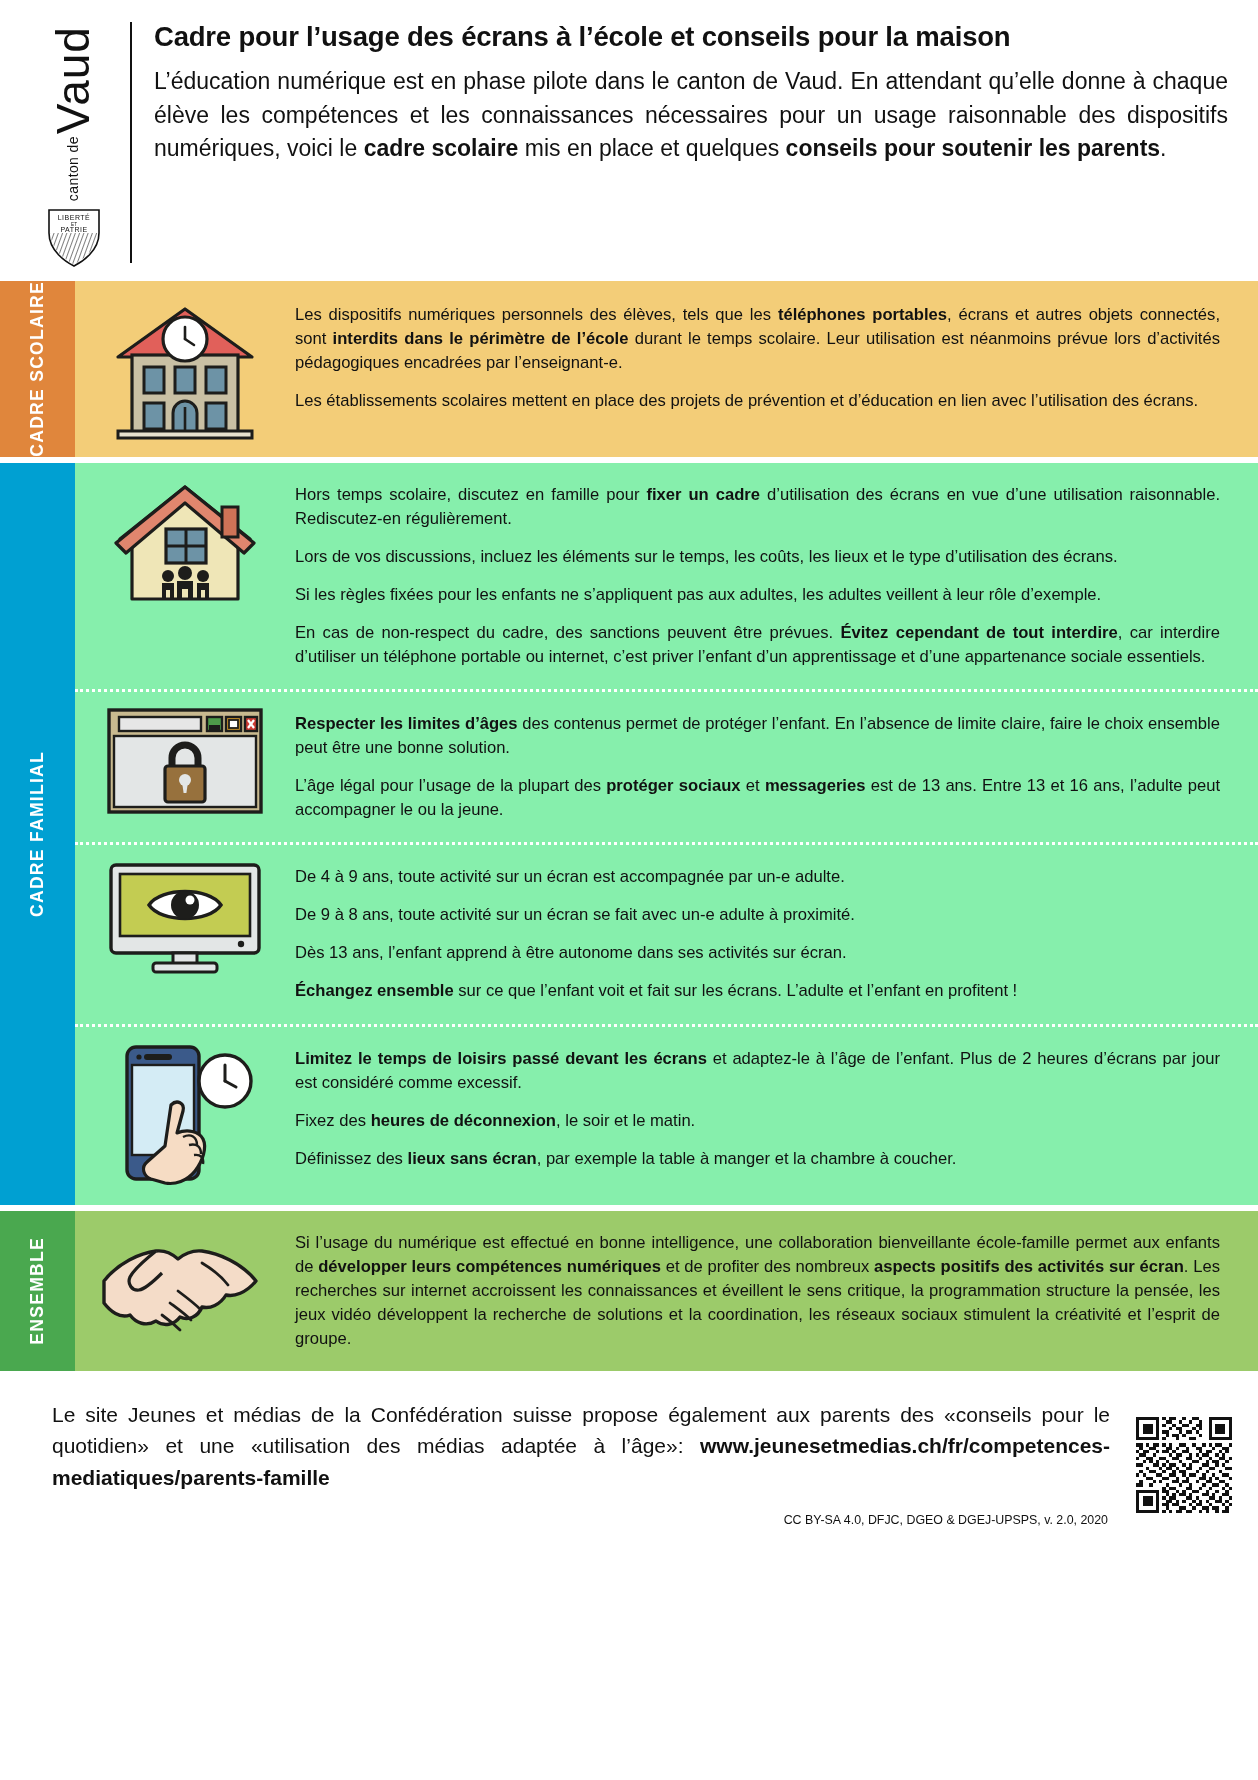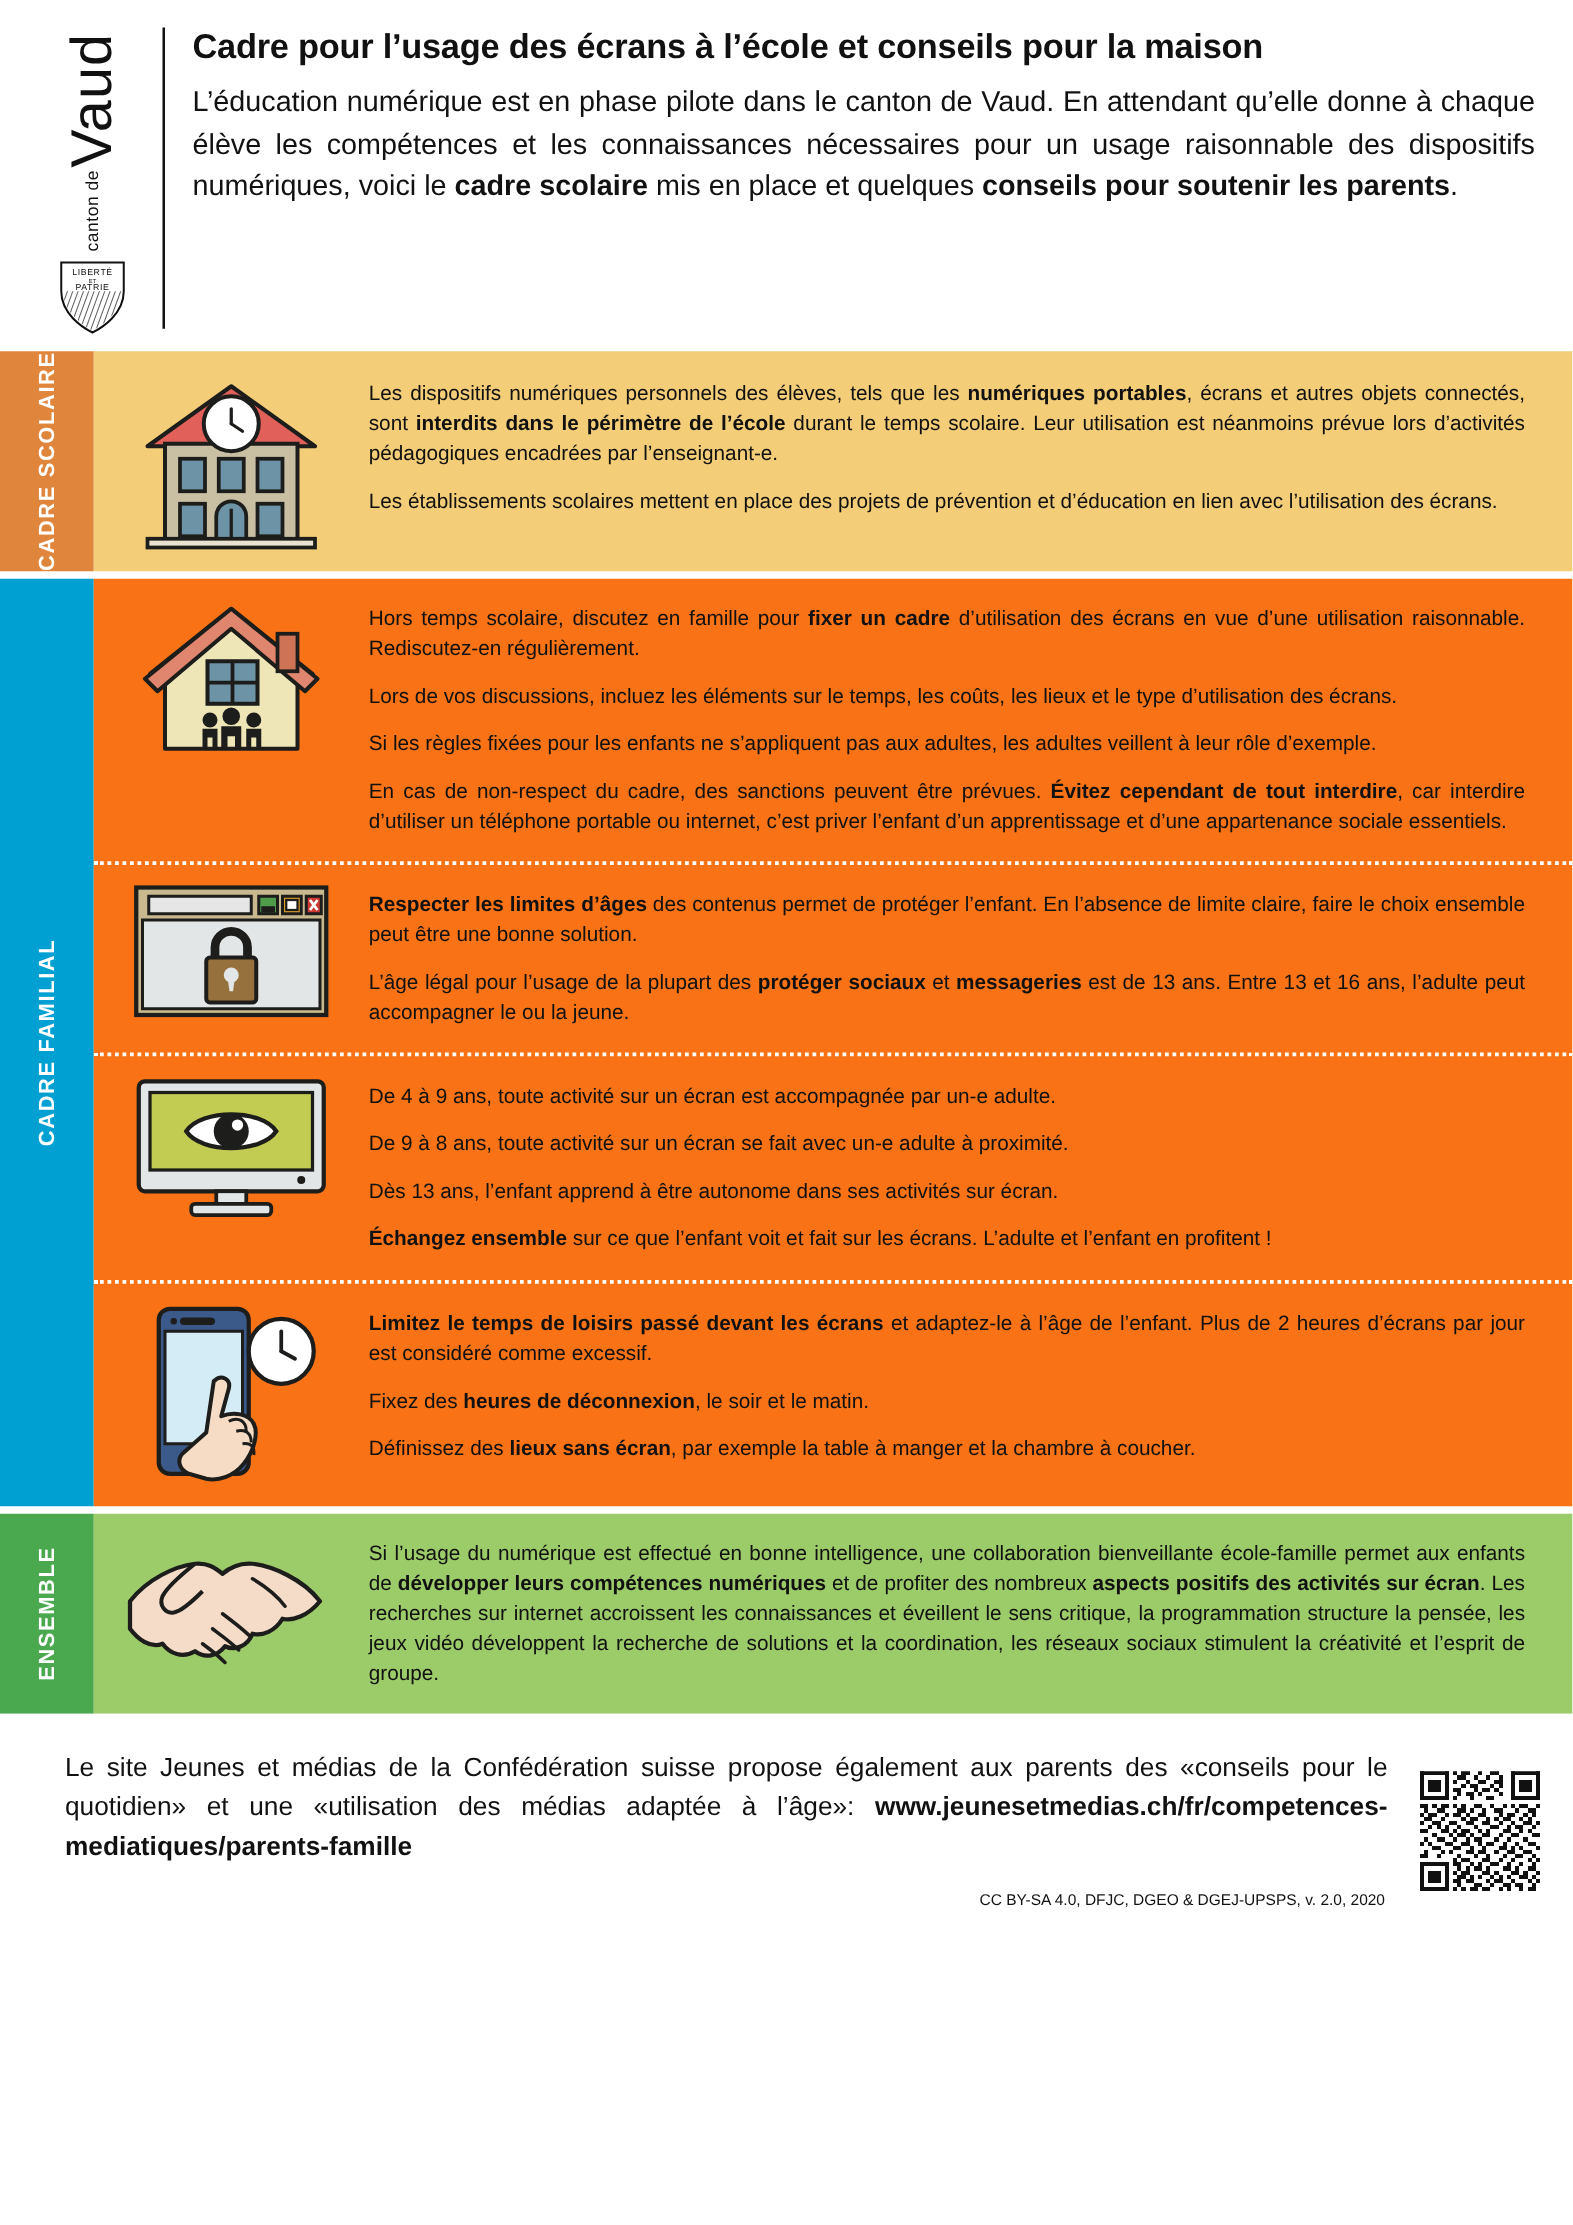--- a/index.html
+++ b/index.html
@@ -127,31 +127,31 @@
     <rect x="65" y="70" width="20" height="26" fill="#6d93a6" stroke="#1d1d1b" stroke-width="3"></rect>
     <rect x="96" y="70" width="20" height="26" fill="#6d93a6" stroke="#1d1d1b" stroke-width="3"></rect>
     <rect x="34" y="106" width="20" height="26" fill="#6d93a6" stroke="#1d1d1b" stroke-width="3"></rect>
     <rect x="96" y="106" width="20" height="26" fill="#6d93a6" stroke="#1d1d1b" stroke-width="3"></rect>
     <path d="M63 138 V116 a12 12 0 0 1 24 0 v22 Z" fill="#6d93a6" stroke="#1d1d1b" stroke-width="3"></path>
     <line x1="75" y1="110" x2="75" y2="138" stroke="#1d1d1b" stroke-width="2.6"></line>
     <rect x="8" y="134" width="134" height="7" fill="#e8e2cf" stroke="#1d1d1b" stroke-width="3"></rect>
   </svg>
             </div>
             <div class="row-text">
-              <p class="para">Les dispositifs numériques personnels des élèves, tels que les <b>numériques portables</b>, écrans et autres objets connectés, sont <b>interdits dans le périmètre de l’école</b> durant le temps scolaire. Leur utilisation est néanmoins prévue lors d’activités pédagogiques encadrées par l’enseignant-e.</p>
+              <p class="para">Les dispositifs numériques personnels des élèves, tels que les <b>téléphones portables</b>, écrans et autres objets connectés, sont <b>interdits dans le périmètre de l’école</b> durant le temps scolaire. Leur utilisation est néanmoins prévue lors d’activités pédagogiques encadrées par l’enseignant-e.</p>
               <p class="para">Les établissements scolaires mettent en place des projets de prévention et d’éducation en lien avec l’utilisation des écrans.</p>
             </div>
           </div>
         </div>
       </div>
       <div class="band familial">
         <div class="band-tab" style="background: rgb(0, 160, 210);">
           <span>CADRE FAMILIAL</span>
         </div>
-        <div class="band-body" style="background: #f97316;">
+        <div class="band-body" style="background: #86efac;">
           <div class="row">
             <div class="row-icon">
               <svg viewBox="0 0 150 130" width="150" height="130">
     <polygon points="75,10 140,62 128,62 128,122 22,122 22,62 10,62" fill="#efe6b7" stroke="#1d1d1b" stroke-width="3.2" stroke-linejoin="round"></polygon>
     <path d="M75 10 L144 66 L134 76 L75 26 L16 76 L6 66 Z" fill="#e0866e" stroke="#1d1d1b" stroke-width="3.2" stroke-linejoin="round"></path>
     <rect x="112" y="30" width="16" height="30" fill="#cf7357" stroke="#1d1d1b" stroke-width="3"></rect>
     <rect x="56" y="52" width="40" height="34" fill="#6d93a6" stroke="#1d1d1b" stroke-width="3.2"></rect>
     <line x1="76" y1="52" x2="76" y2="86" stroke="#1d1d1b" stroke-width="3"></line>
     <line x1="56" y1="69" x2="96" y2="69" stroke="#1d1d1b" stroke-width="3"></line>
     <circle cx="58" cy="99" r="6" fill="#1d1d1b"></circle>

